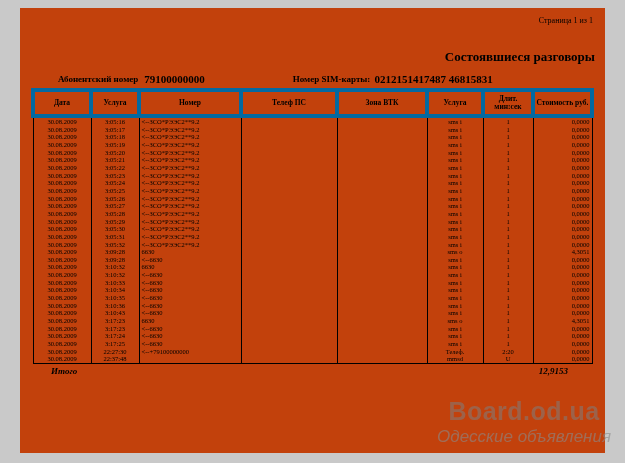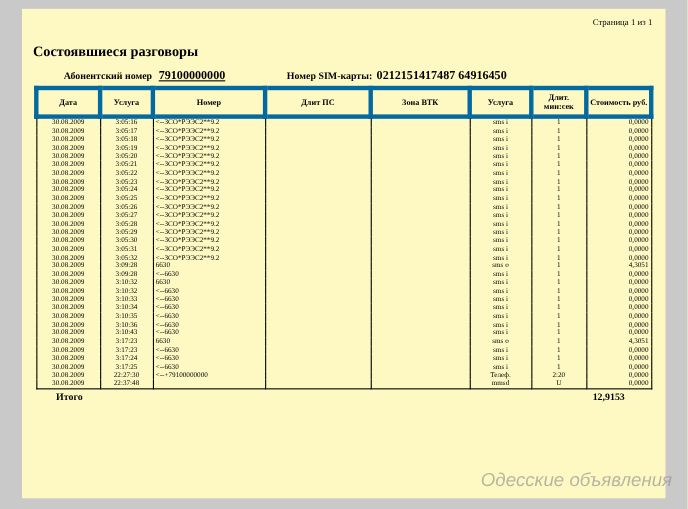--- a/index.html
+++ b/index.html
@@ -6,50 +6,50 @@
   body{
     width:625px;height:463px;
     background:#c9c9c9;
     font-family:"Liberation Serif", serif;
     overflow:hidden;
   }
   #page{
     position:absolute;
     left:20px;top:8px;
     width:585px;height:445px;
-    background:#fef9c3;
+    background:#c2410c;
     box-sizing:border-box;
     padding:6px 10px 0 10px;
   }
   .page-num{
     text-align:right;
     font-size:8px;
     margin:2px 2px 0 0;
   }
   .title{
-    text-align:left;
+    text-align:right;
     font-size:13px;
     font-weight:bold;
-    margin-top:14px;
+    margin-top:24px;
   }
   .subtitle{
     text-align:center;
     font-size:9px;
     margin-top:3px;
   }
   .abon-line{
     margin-top:8px;
     font-size:9px;
     display:flex;
     align-items:center;
     padding-left:28px;
   }
   .abon-label{font-weight:bold;font-size:9px;}
-  .abon-value{font-weight:bold;font-size:11px;margin-left:6px;text-decoration:underline;}
-  .sim-label{font-weight:bold;font-size:9px;margin-left:56px;}
+  .abon-value{font-weight:bold;font-size:11px;margin-left:6px;}
+  .sim-label{font-weight:bold;font-size:9px;margin-left:88px;}
   .sim-value{font-weight:bold;font-size:11px;margin-left:4px;}
 
   table.calls{
     border-collapse:collapse;
     width:527px;
     margin:3px auto 0 auto;
     table-layout:fixed;
   }
   table.calls th{
     border:4px solid #0369a1;
@@ -82,20 +82,21 @@
   .c-dur{width:46px;text-align:center;margin-left:33px;}
   .c-cost{width:55px;text-align:right;padding-right:6px;}
 
   .totals{
     width:527px;
     margin:2px auto 0 auto;
     display:flex;
     justify-content:space-between;
     font-size:9px;
     font-weight:bold;
+    font-style:italic;
   }
   .totals .t-label{padding-left:2px;}
   .totals .t-value{padding-right:8px;}
 
   .watermark{
     position:absolute;
     right:14px;
     bottom:16px;
     text-align:center;
     pointer-events:none;
@@ -123,30 +124,30 @@
 <div id="page">
 
   <div class="page-num">Страница 1 из 1</div>
 
   <div class="title">Состоявшиеся разговоры</div>
 
   <div class="abon-line">
     <span class="abon-label">Абонентский номер</span>
     <span class="abon-value">79100000000</span>
     <span class="sim-label">Номер SIM-карты:</span>
-    <span class="sim-value">0212151417487 64916450</span>
+    <span class="sim-value">0212151417487 46815831</span>
   </div>
 
   <table class="calls">
     <thead>
       <tr>
         <th class="c-date">Дата</th>
         <th class="c-time">Услуга</th>
         <th class="c-num">Номер</th>
-        <th class="c-zps">Длит ПС</th>
+        <th class="c-zps">Телеф ПС</th>
         <th class="c-zvtk">Зона ВТК</th>
         <th class="c-serv">Услуга</th>
         <th class="c-dur">Длит. мин:сек</th>
         <th class="c-cost">Стоимость руб.</th>
       </tr>
     </thead>
     <tbody id="calls-body">
         <tr class="first-row">
           <td class="c-date">30.08.2009</td>
           <td class="c-time">3:05:16</td>
@@ -471,14 +472,15 @@
   </table>
 
   <div class="totals">
     <span class="t-label">Итого</span>
     <span class="t-value">12,9153</span>
   </div>
 
 </div>
 
 <div class="watermark">
+  <div class="wm-main">Board.od.ua</div>
   <div class="wm-sub">Одесские объявления</div>
 </div>
 
 </body></html>

